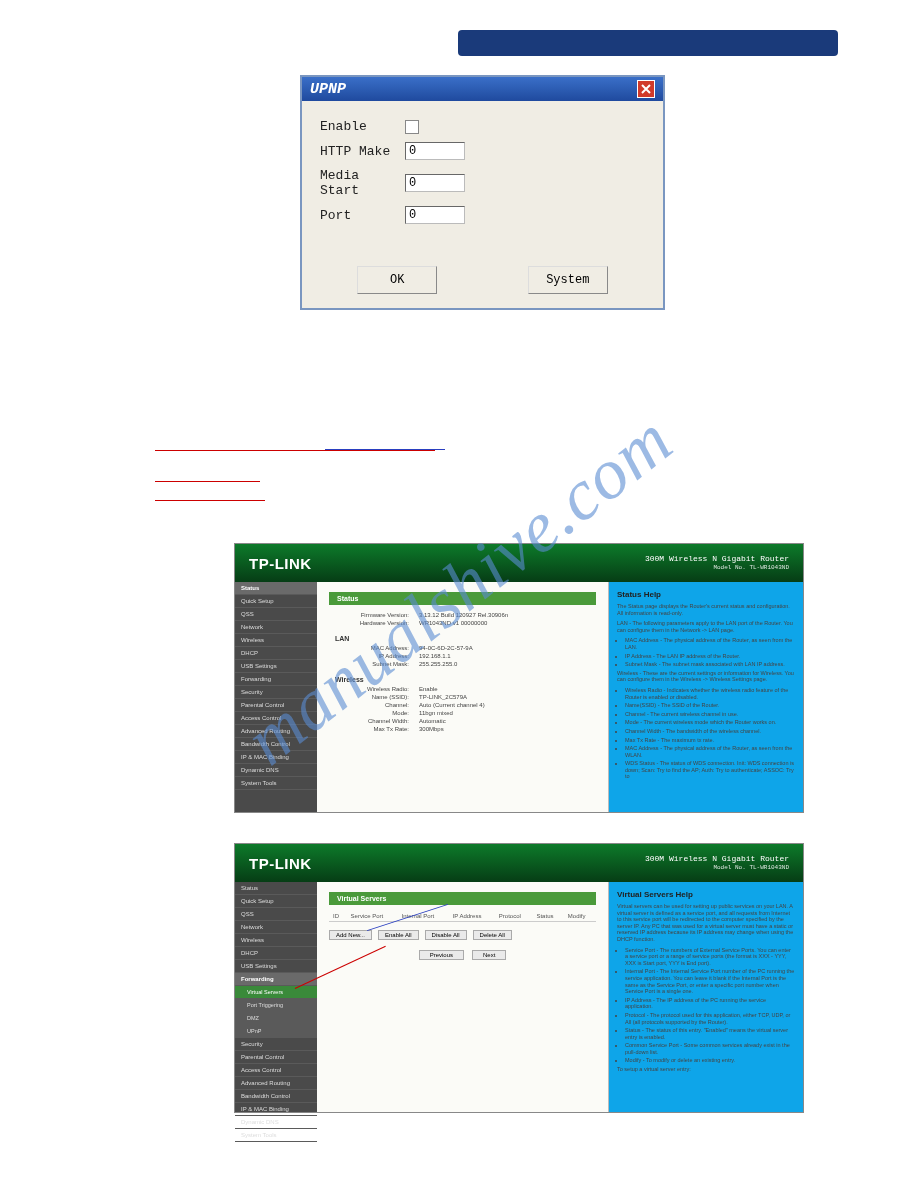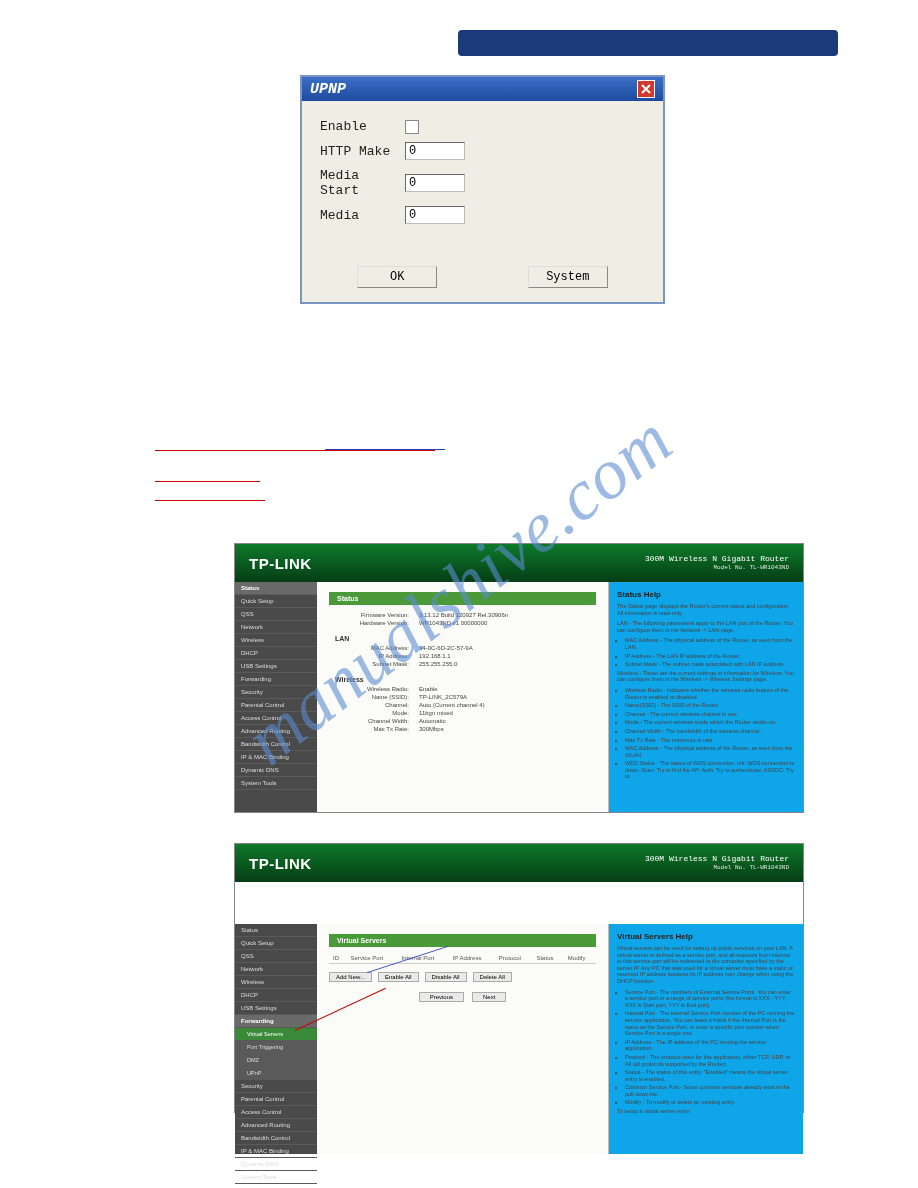--- a/index.html
+++ b/index.html
@@ -86,21 +86,21 @@
     font-size: 13px;
     line-height: 1.3;
   }
   .upnp-buttons {
     display: flex;
     justify-content: space-around;
     padding: 22px 10px 14px 10px;
   }
   .upnp-buttons button {
     width: 80px;
-    height: 22px;
+    height: 28px;
     background: #f0ede4;
     border: 1px outset #ddd;
     font-family: inherit;
     font-size: 12px;
     cursor: pointer;
   }
 
   
   .red-underlines {
     position: absolute;
@@ -309,21 +309,21 @@
     </div>
     <div class="upnp-row">
       <label>HTTP Make</label>
       <input class="upnp-input" value="0" style="">
     </div>
     <div class="upnp-row">
       <label>Media Start</label>
       <input class="upnp-input" value="0" style="">
     </div>
     <div class="upnp-row">
-      <label>Media</label>
+      <label>Port</label>
       <input class="upnp-input" value="0" style="">
     </div>
   </div>
   <div class="upnp-buttons">
     <button>OK</button>
     <button>System</button>
   </div>
 </div>
 
 <div class="red-underlines">
@@ -444,21 +444,21 @@
 </div>
 
 <div class="tp-panel" style="top:843px; height:270px;">
   <div class="tp-header">
     <span class="tp-logo">TP-LINK</span>
     <div class="tp-model">
       <div>300M Wireless N Gigabit Router</div>
       <div class="small">Model No. TL-WR1043ND</div>
     </div>
   </div>
-  <div class="tp-body" style="position:relative;margin-top:42px;">
+  <div class="tp-body" style="position:relative;">
     <div class="tp-sidebar">
       <div class="nav-item">Status</div>
       <div class="nav-item">Quick Setup</div>
       <div class="nav-item">QSS</div>
       <div class="nav-item">Network</div>
       <div class="nav-item">Wireless</div>
       <div class="nav-item">DHCP</div>
       <div class="nav-item">USB Settings</div>
       <div class="nav-item active">Forwarding</div>
       <div class="nav-item sub selected">Virtual Servers</div>

